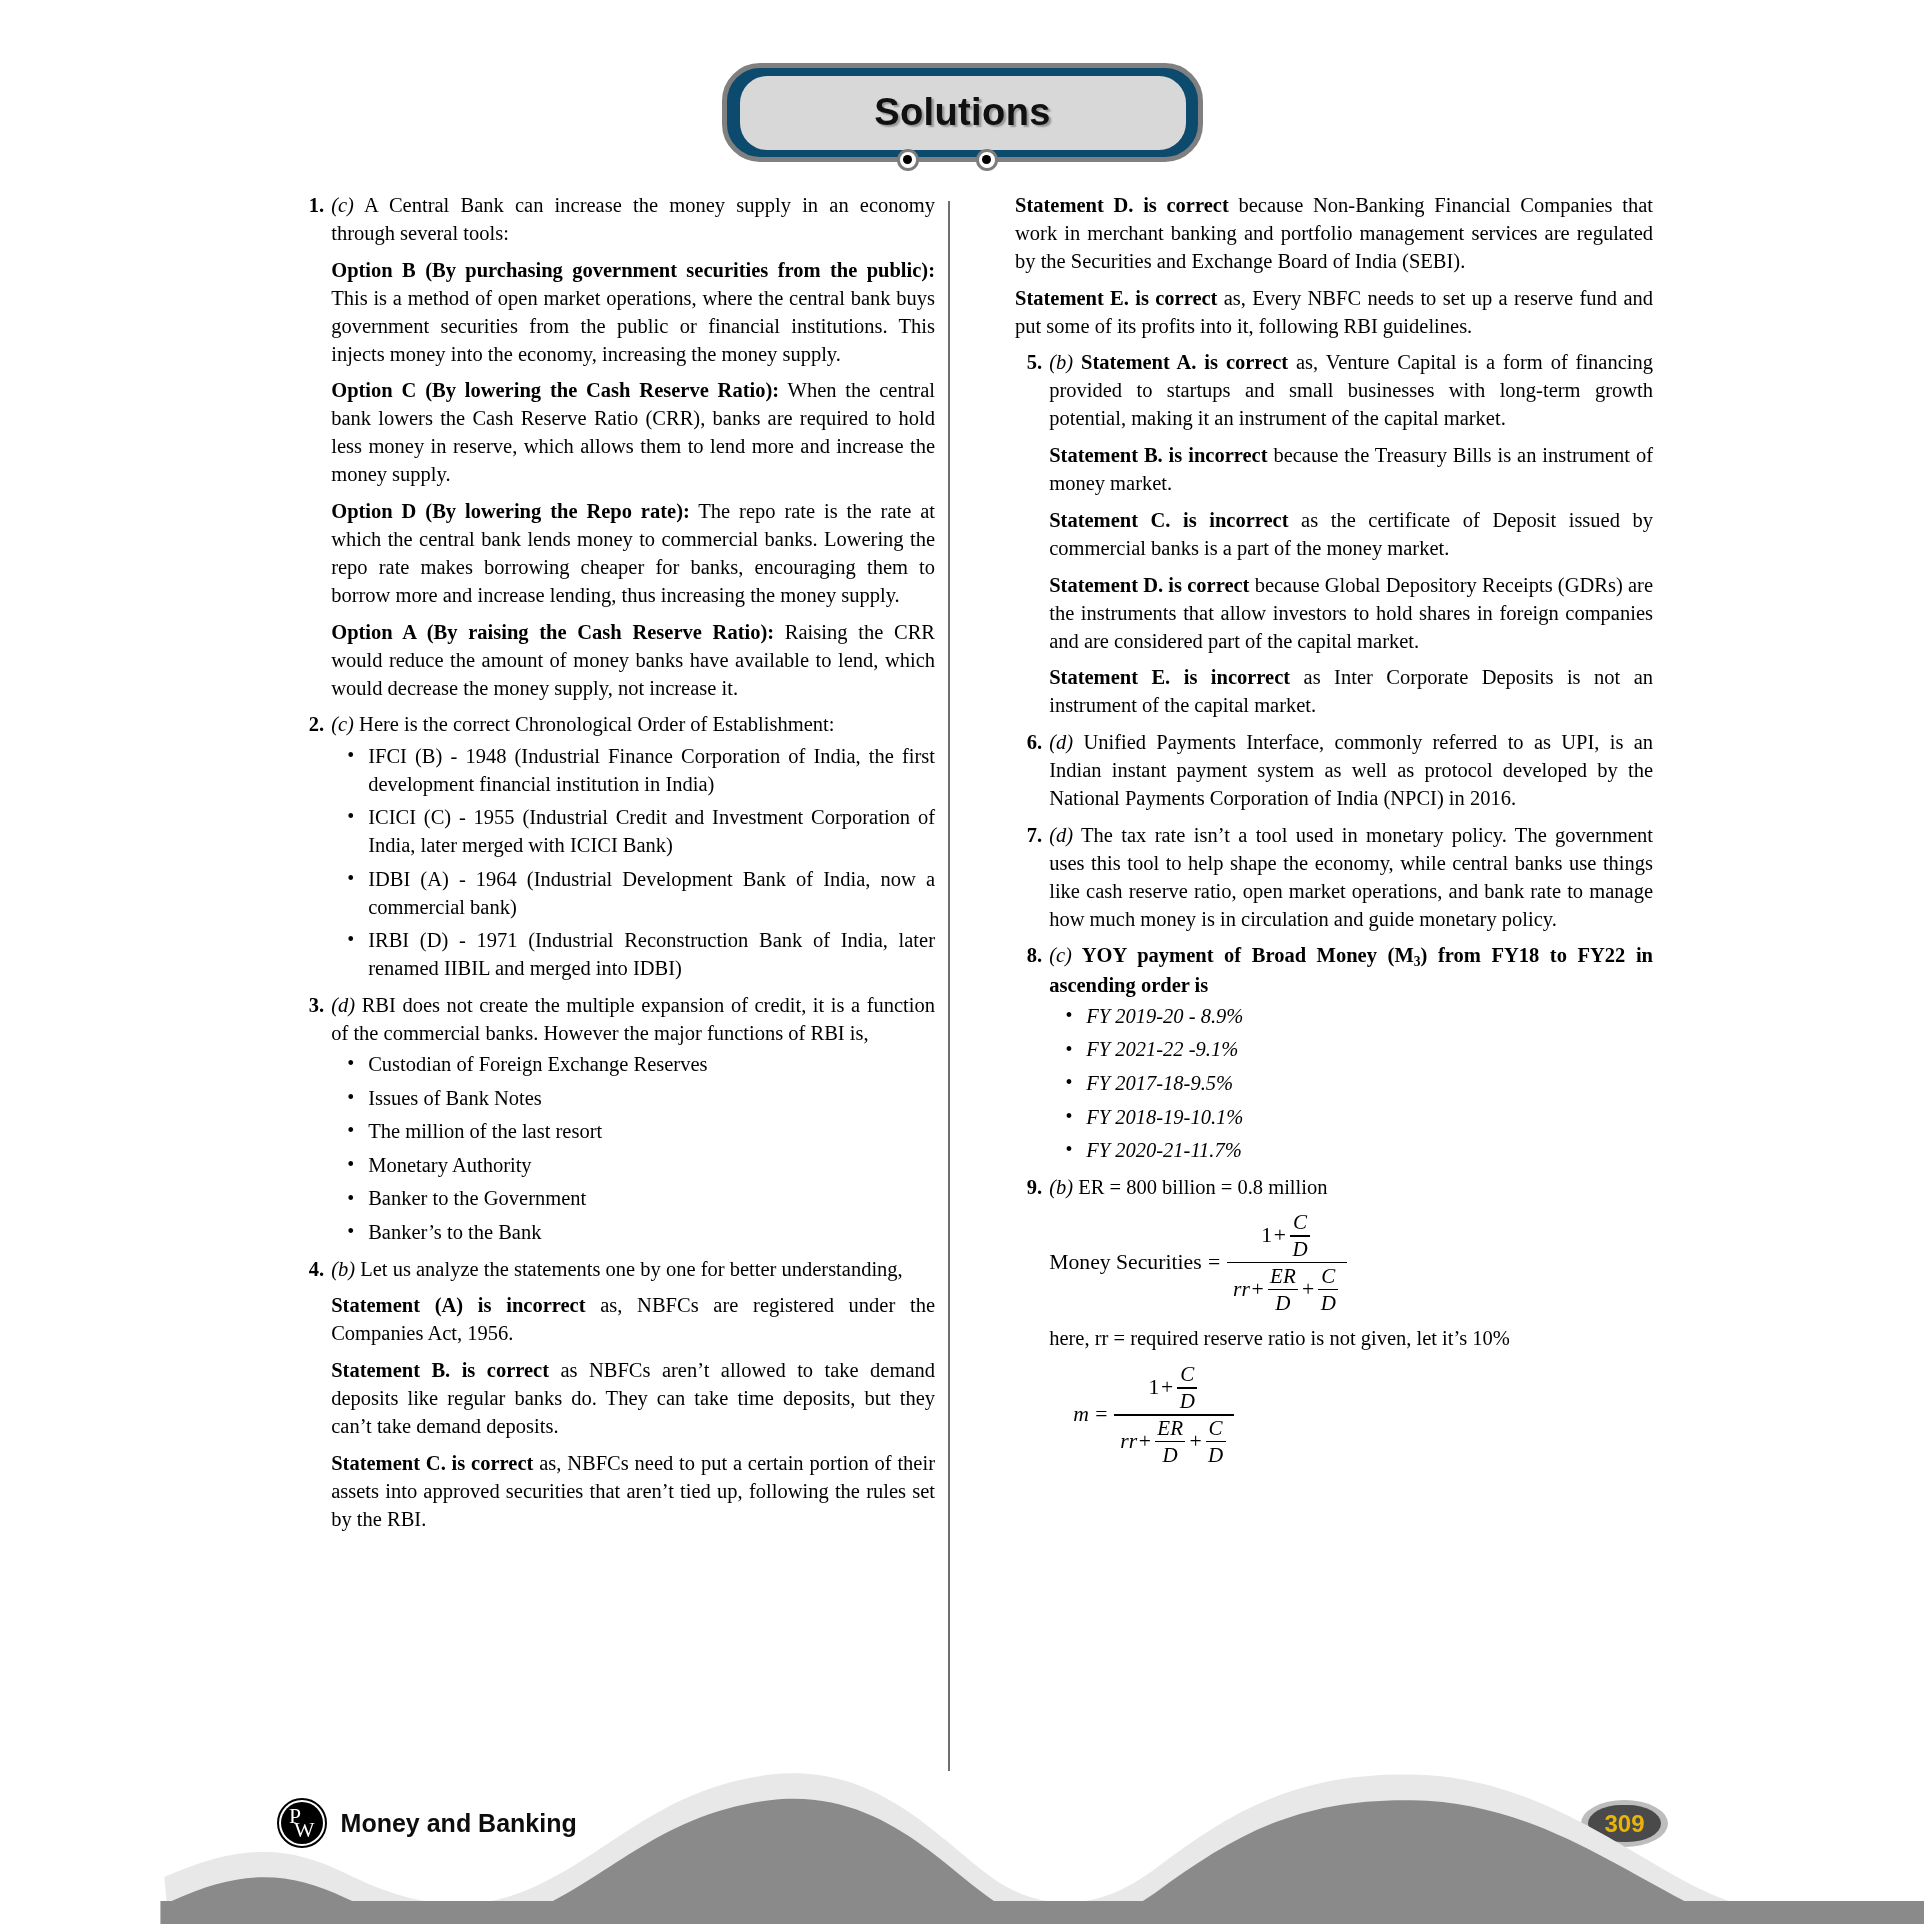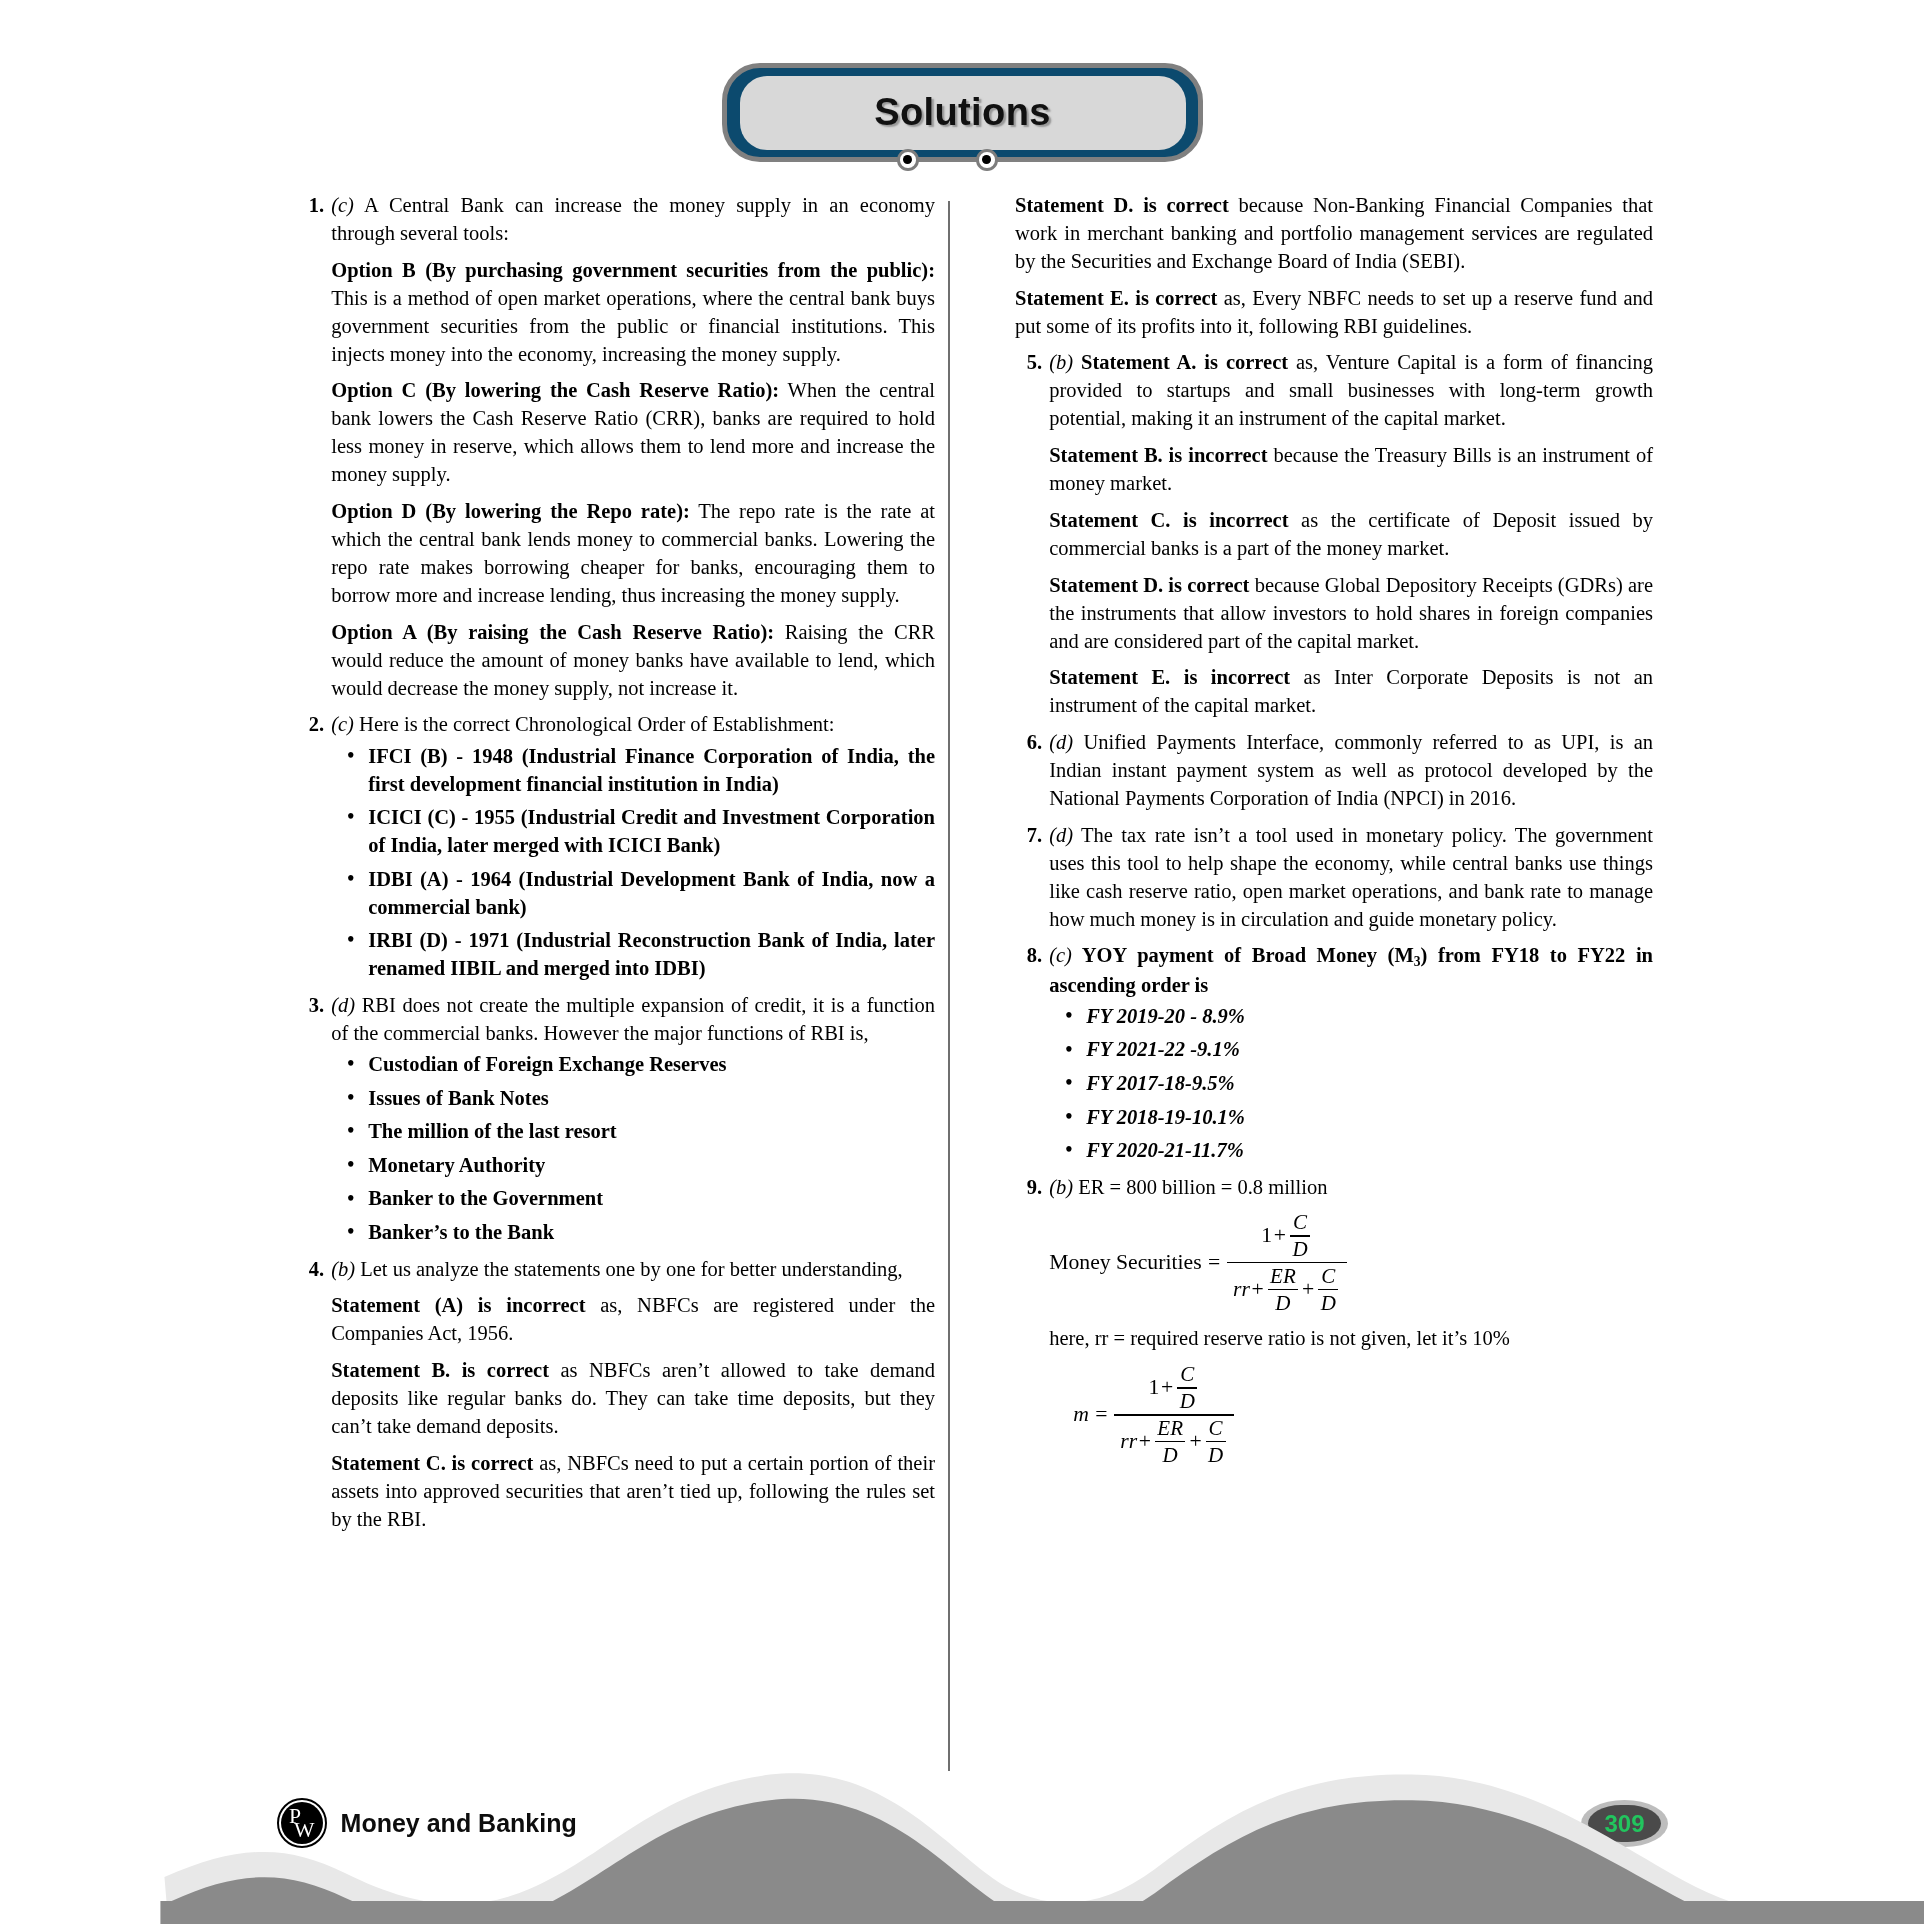--- a/index.html
+++ b/index.html
@@ -123,21 +123,21 @@
   b, .b { font-weight: bold; }
   .it { font-style: italic; }
   sub { font-size: 0.66em; vertical-align: -0.28em; }
 
   
   ul.bl {
     margin: 0 0 8.8px 0;
     padding: 0 0 0 37px;
     list-style: none;
   }
-  ul.bl.last { margin-bottom: 0; font-weight: bold; }
+  ul.bl.last { margin-bottom: 0; }
   ul.bl > li {
     position: relative;
     margin: 0 0 5.6px 0;
     text-align: justify;
   }
   ul.bl > li:last-child { margin-bottom: 0; }
   ul.bl > li::before {
     content: "\2022";
     position: absolute;
     left: -21px;
@@ -255,21 +255,21 @@
     background: #4a4a4a;
     border-radius: 46% / 50%;
     display: flex;
     align-items: center;
     justify-content: center;
   }
   .page-badge .num {
     font-family: "Liberation Sans", "DejaVu Sans", sans-serif;
     font-weight: bold;
     font-size: 24px;
-    color: #22c55e;
+    color: #eab308;
   }
 
   .wave {
     position: absolute;
     left: 0;
     bottom: 0;
     width: 1925px;
     height: 184px;
   }
 </style>

